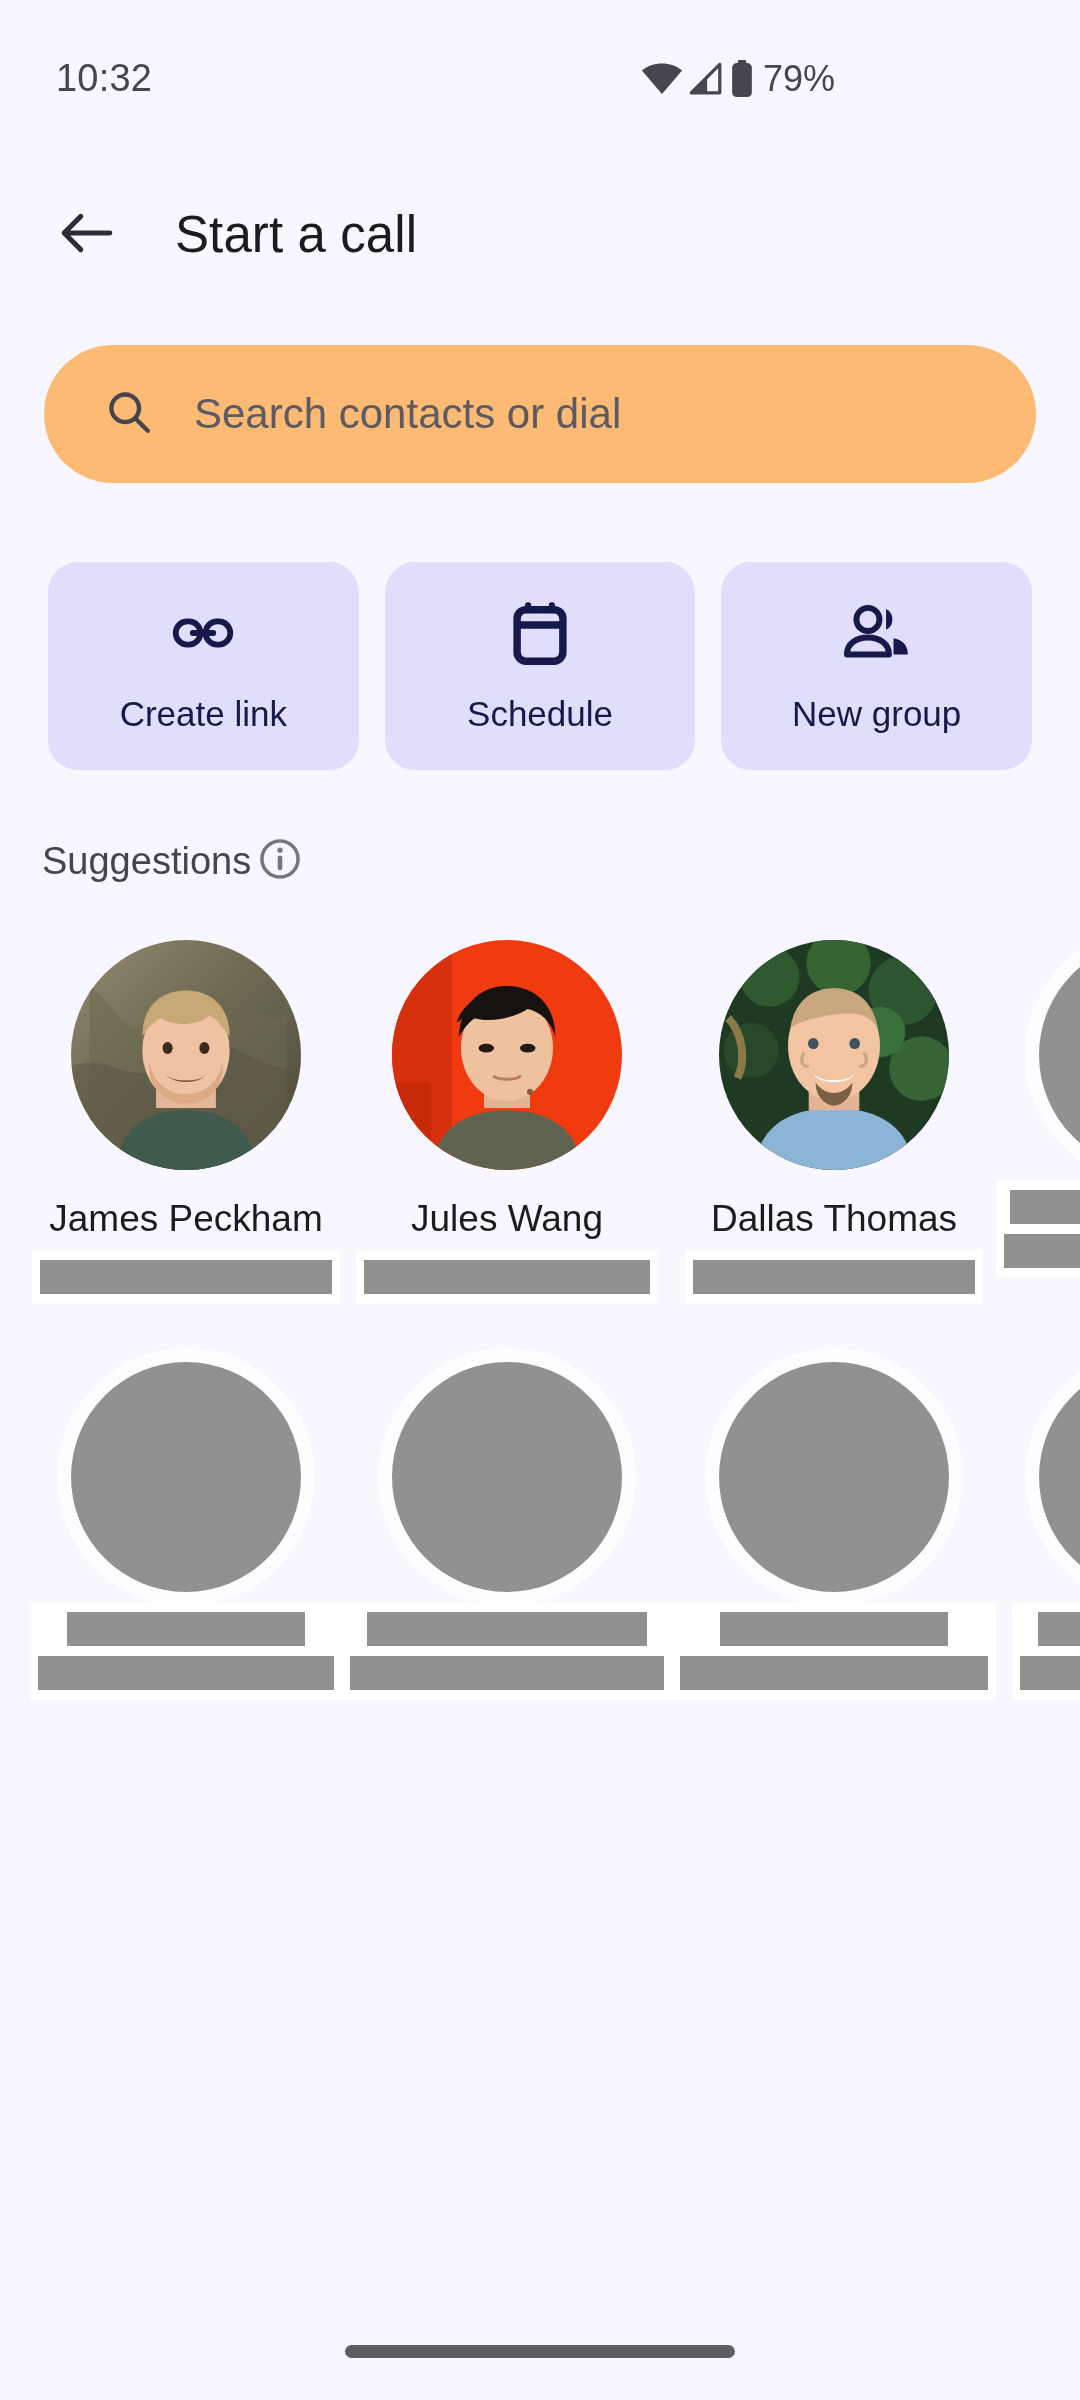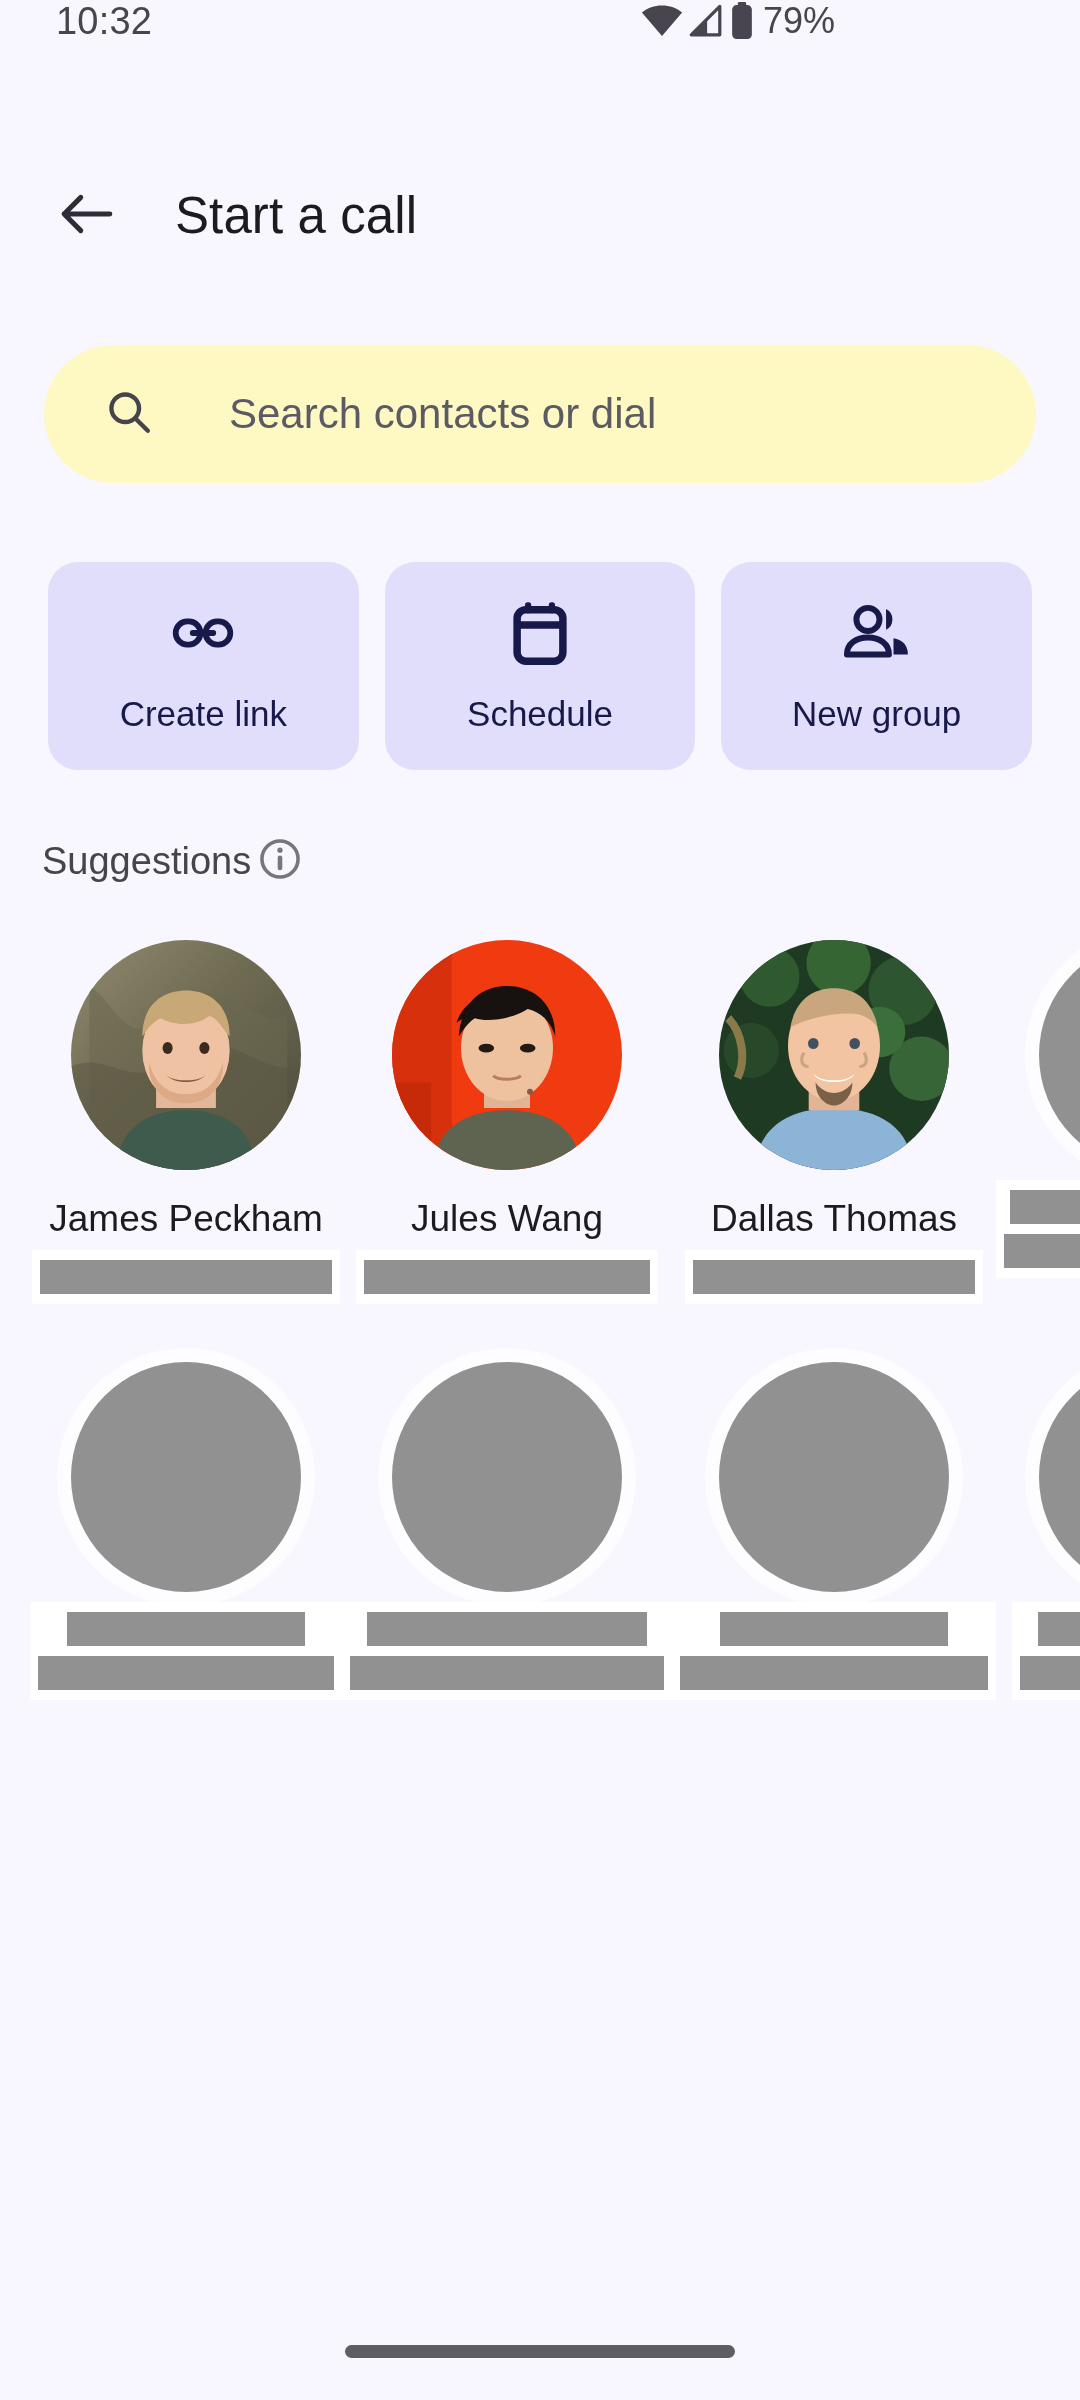--- a/index.html
+++ b/index.html
@@ -11,56 +11,56 @@
     overflow:hidden;
   }
   .screen {
     position:relative; width:1080px; height:2400px;
     background:#F8F6FE;
   }
 
   
   .status-bar {
     position:absolute; top:0; left:0; width:881px; height:100px;
-    display:flex; align-items:flex-start; justify-content:space-between;
+    display:flex; align-items:flex-end; justify-content:space-between;
     padding:0 46px 0 56px;
   }
   .status-time {
     font-size:38px; color:#49454F; letter-spacing:0.2px;
   }
   .status-icons {
     display:flex; align-items:center; gap:4px;
   }
   .status-icons svg { display:block; }
   .battery-pct {
     font-size:36px; color:#49454F; margin-left:4px;
   }
 
   
   .header {
-    position:absolute; top:150px; left:0; width:1080px; height:130px;
+    position:absolute; top:169px; left:0; width:1080px; height:130px;
     display:flex; align-items:center; padding-left:44px;
   }
   .back-btn {
     width:86px; height:86px; display:flex; align-items:center;
     justify-content:center; border-radius:50%; cursor:pointer;
     background:transparent; border:none;
   }
   .page-title {
     font-size:51px; color:#1C1B20; margin-left:45px;
     letter-spacing:0.1px;
   }
 
   
   .search-bar {
     position:absolute; top:345px; left:44px;
     width:992px; height:138px;
-    background:#fef9c3; border-radius:69px;
+    background:#fdba74; border-radius:69px;
     display:flex; align-items:center; padding-left:62px;
-    cursor:text; border:none;gap:35px;
+    cursor:text; border:none;
   }
   .search-placeholder {
     font-size:42px; color:#5C5A63; margin-left:42px;
   }
 
   
   .actions {
     position:absolute; top:562px; left:48px;
     width:984px; display:flex; gap:26px;
   }

